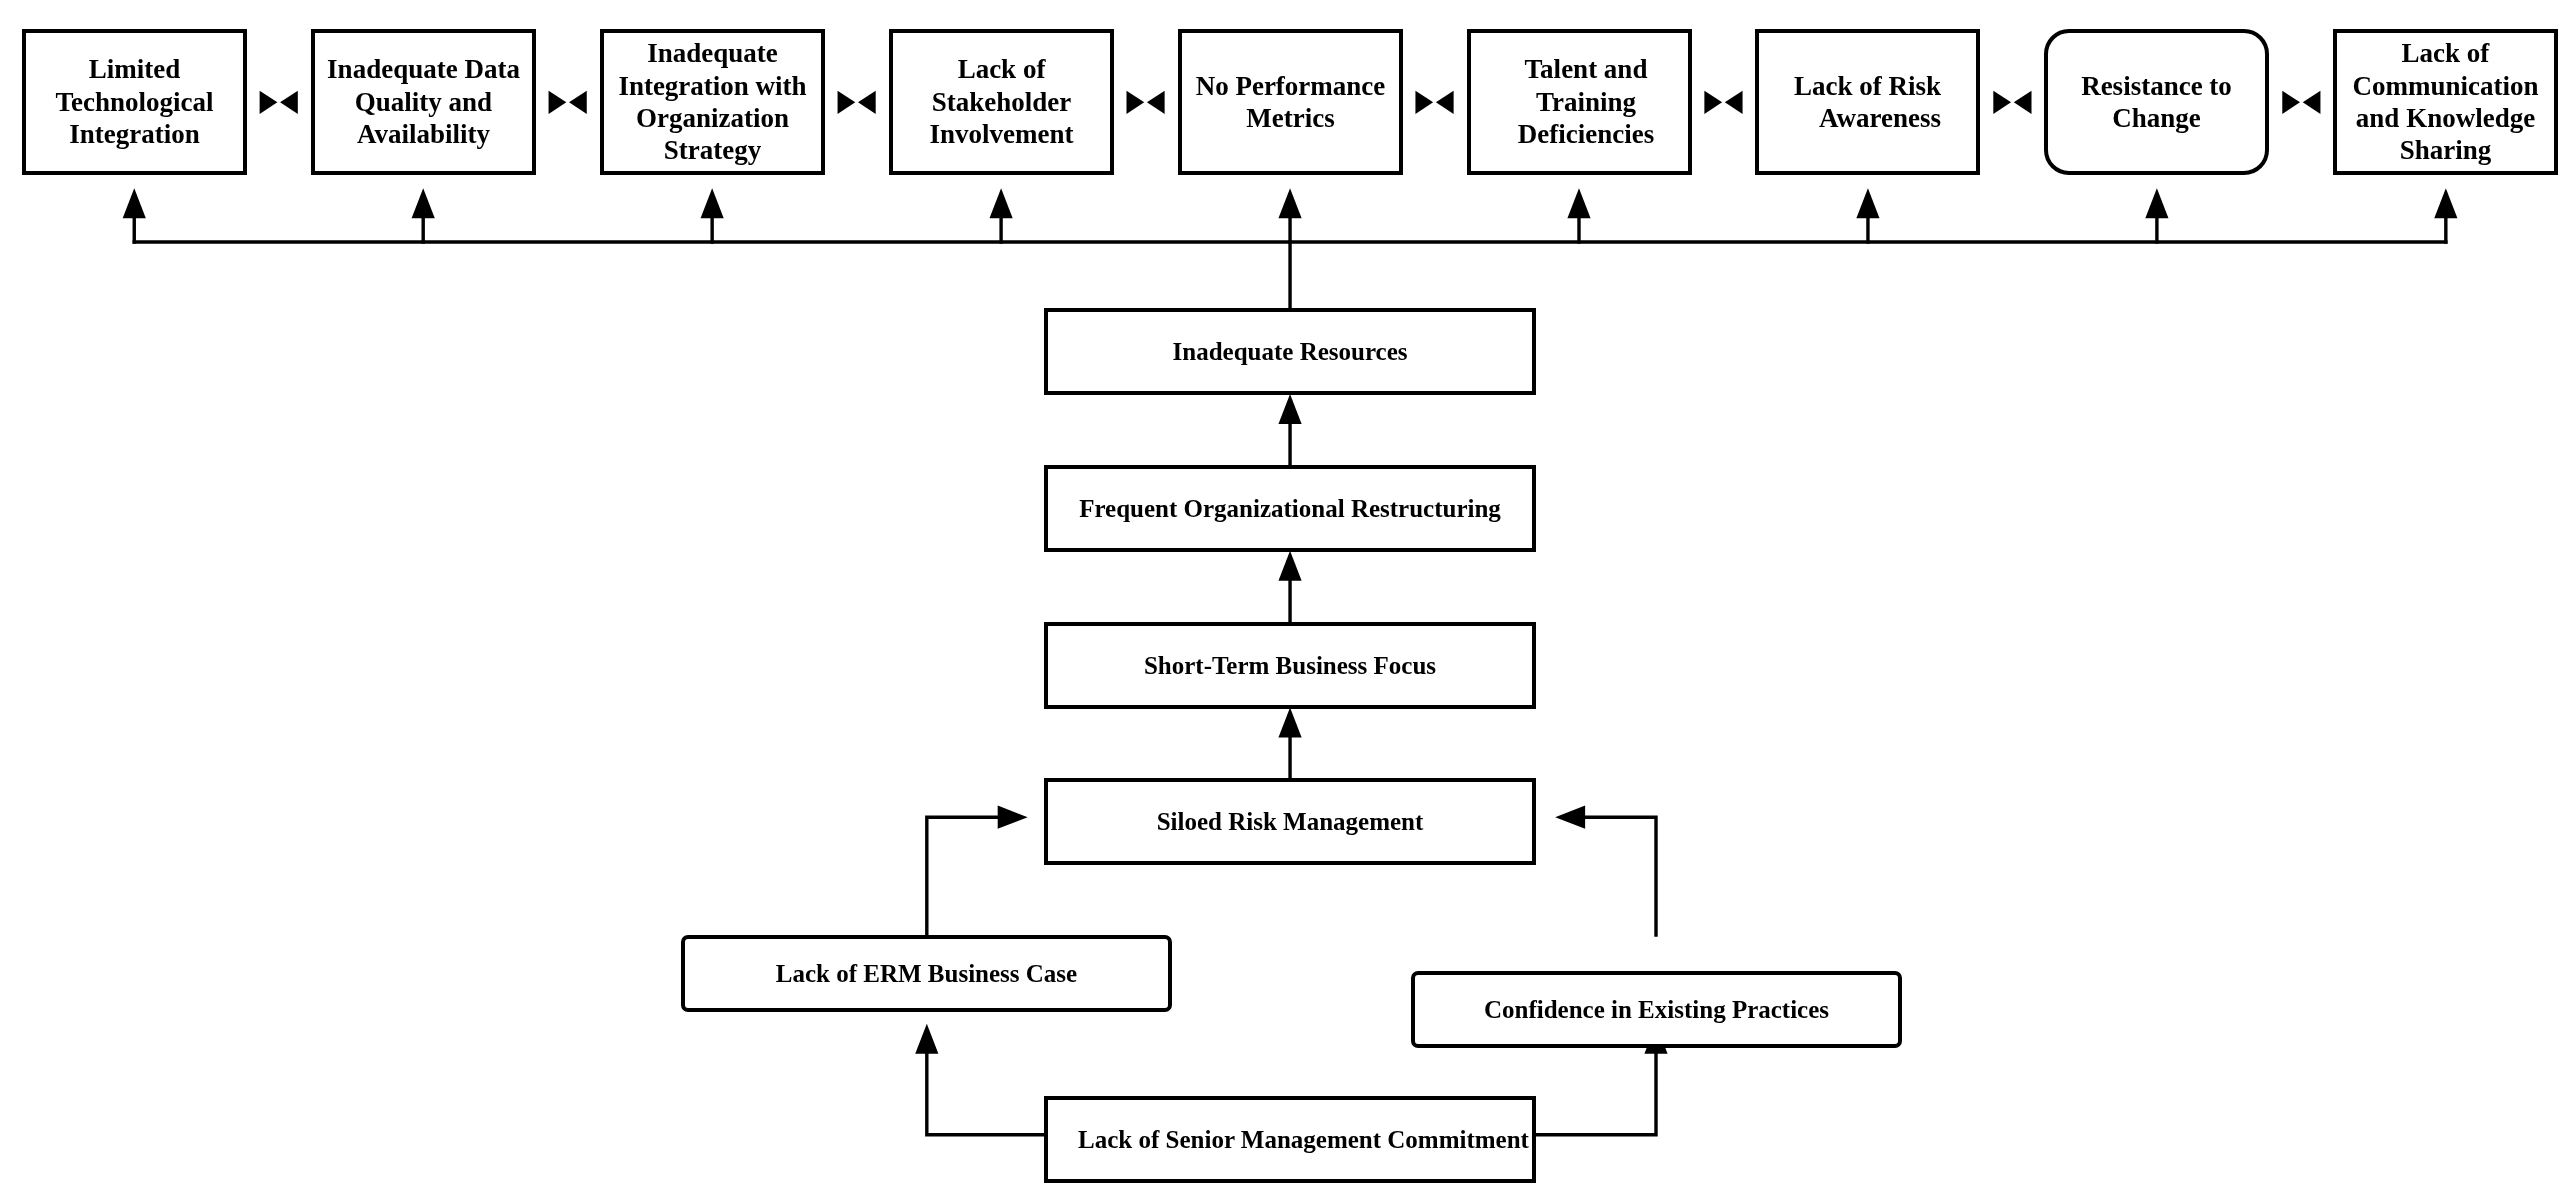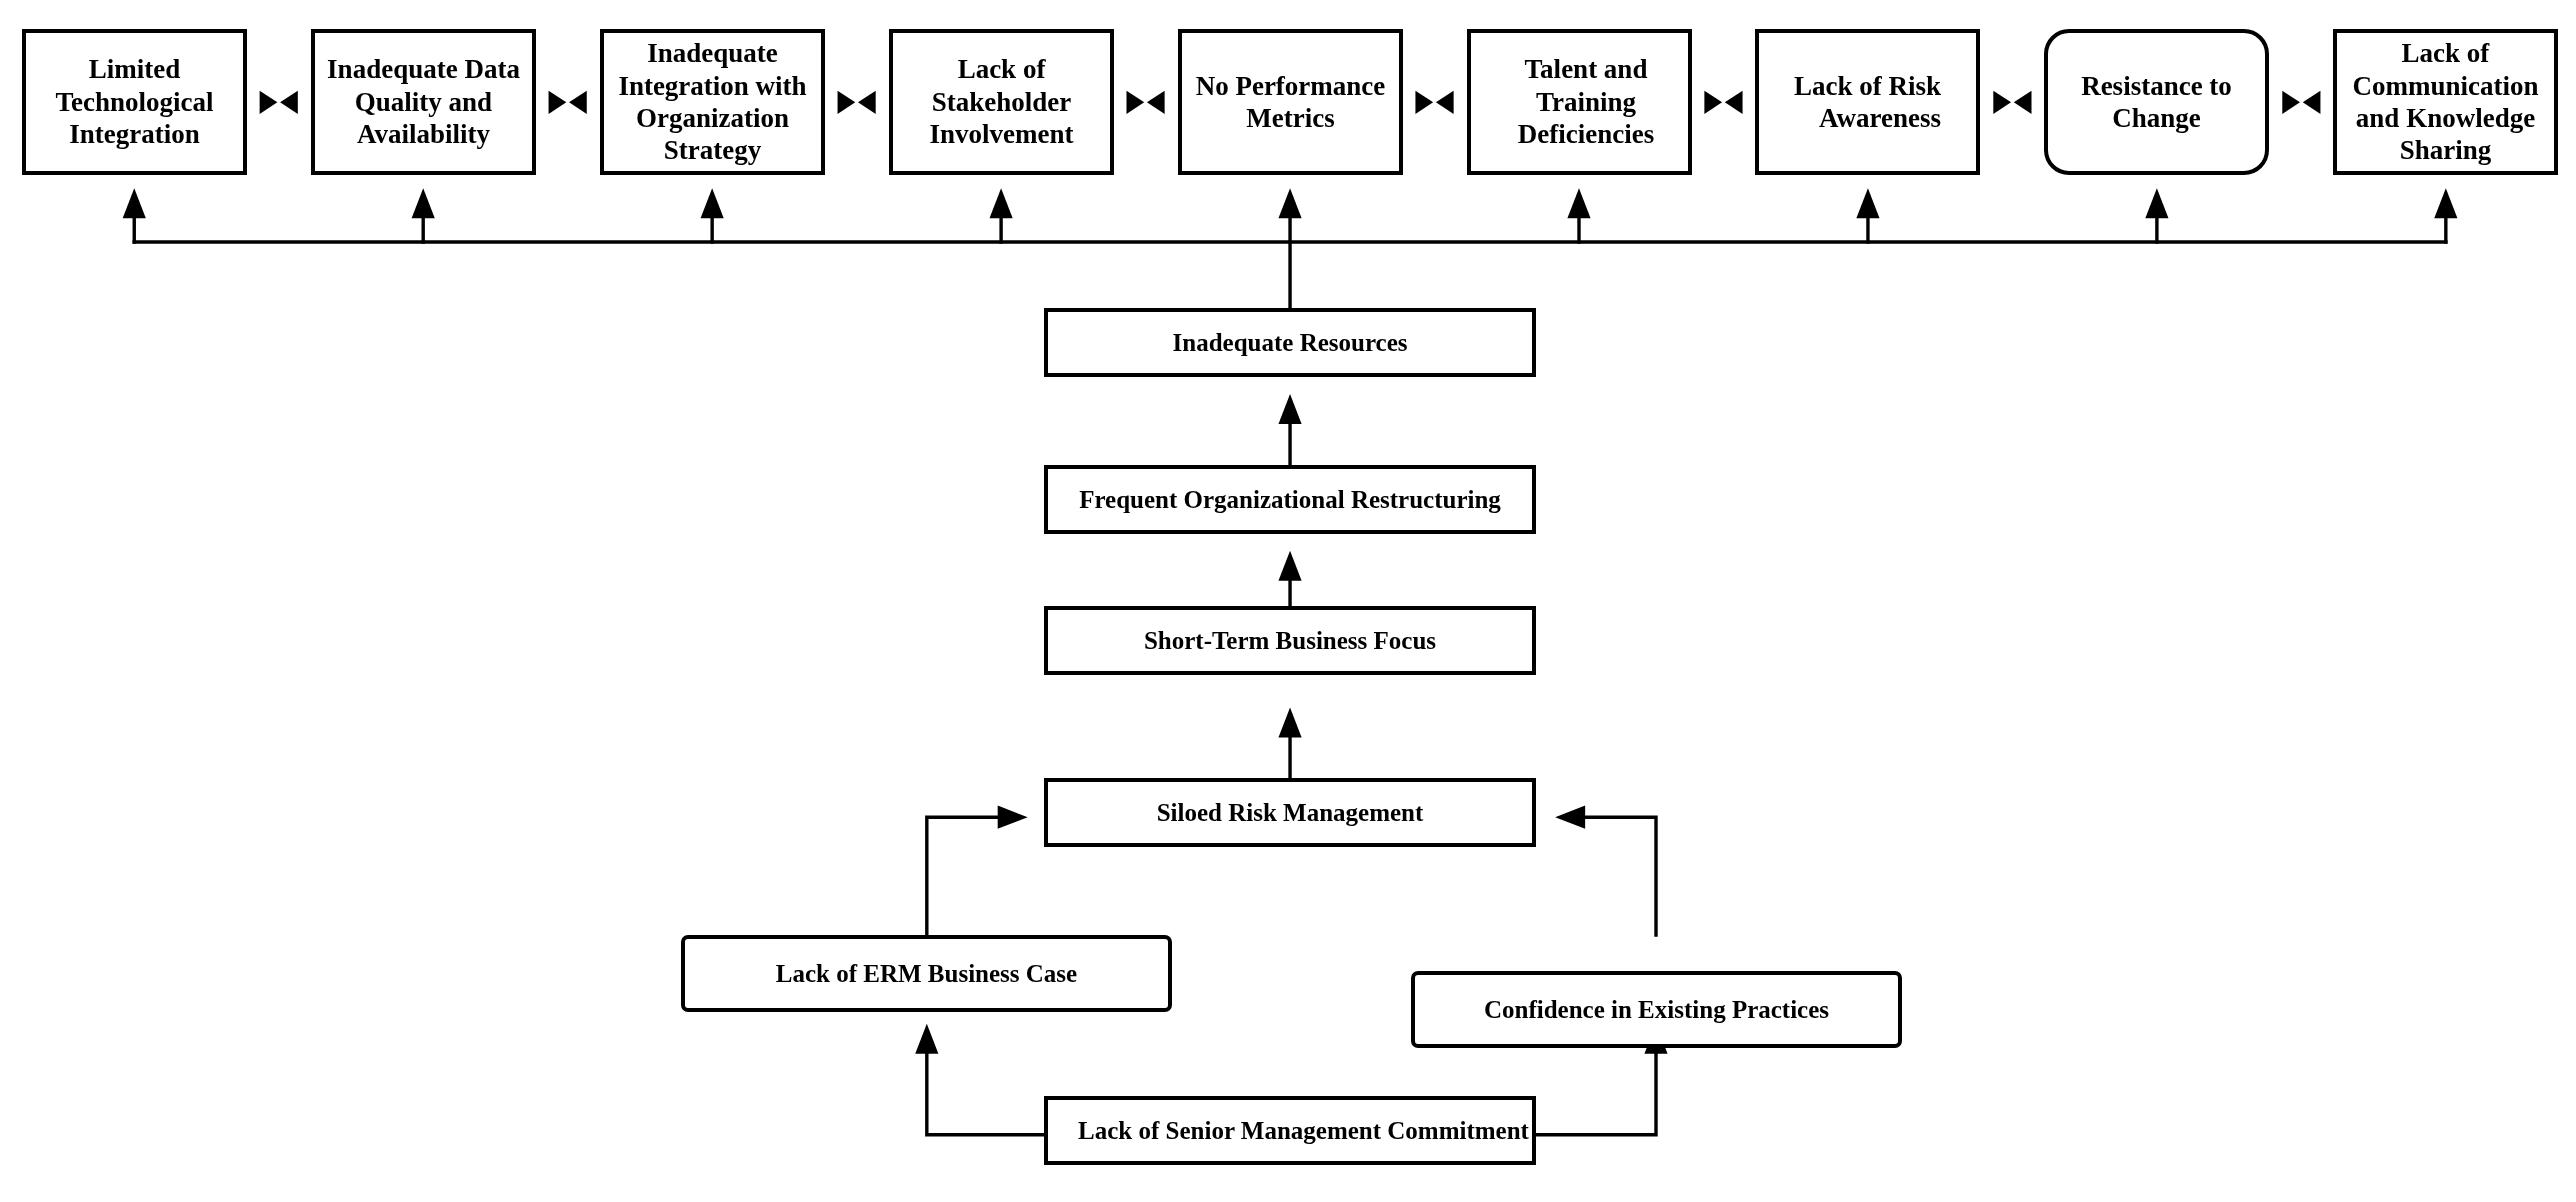--- a/index.html
+++ b/index.html
@@ -38,21 +38,21 @@
   .top-node {
     width: 225px;
     height: 146px;
     top: 29px;
     font-size: 27px;
     line-height: 1.2;
     white-space: pre-line;
   }
   .chain-node {
     width: 492px;
-    height: 69px;
+    height: 87px;
     left: 1044px;
     font-size: 25px;
     line-height: 1.1;
   }
   .side-node {
     width: 491px;
     height: 77px;
     top: 935px;
     font-size: 25px;
     line-height: 1.1;
@@ -64,21 +64,21 @@
   .tn-2 { left: 600px; }
   .tn-3 { left: 889px; }
   .tn-4 { left: 1178px; }
   .tn-5 { left: 1467px; padding-left: 13px; }
   .tn-6 { left: 1755px; text-align: right; }
   .tn-7 { left: 2044px; border-radius: 25px; }
   .tn-8 { left: 2333px; }
   
   .cn-resources   { top: 308px; }
   .cn-restruct    { top: 465px; }
-  .cn-shortterm   { top: 606px; }
+  .cn-shortterm   { top: 622px; }
   .cn-siloed      { top: 778px; }
   .cn-senior      { top: 1096px; padding-left: 27px; }
   .sn-erm        { left: 681px; }
   .sn-confidence { left: 1411px; margin-top: 36px; }
 
   .stroke {
     stroke: #000000;
     stroke-width: 5;
     fill: none;
     stroke-linecap: square;

